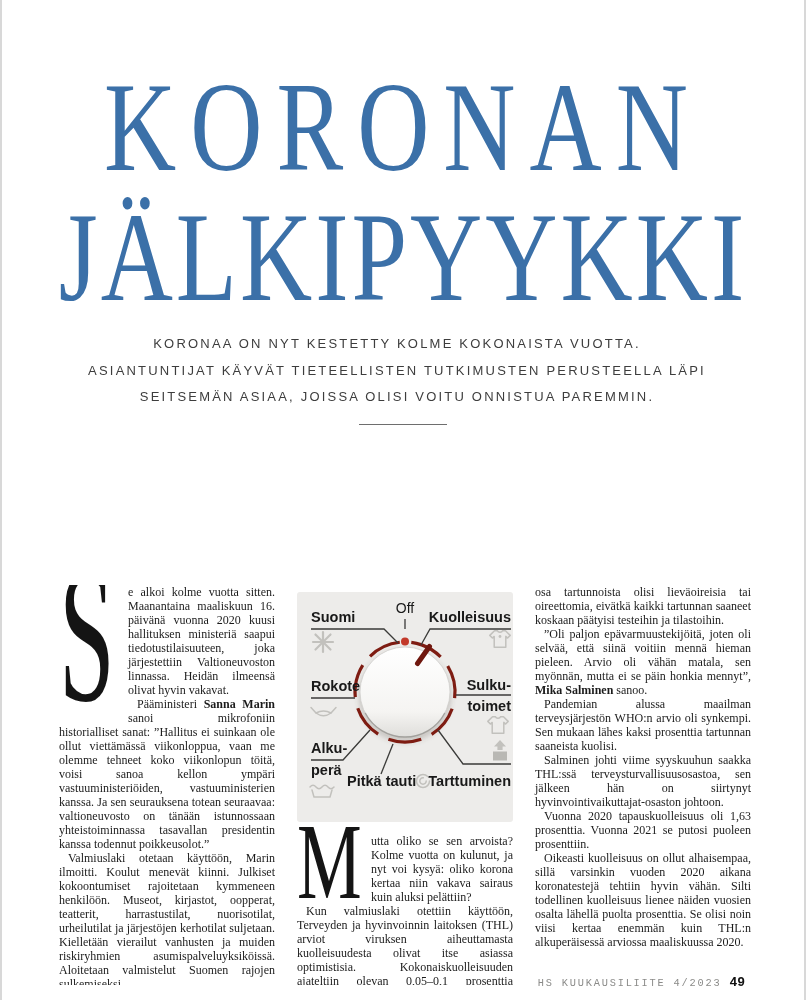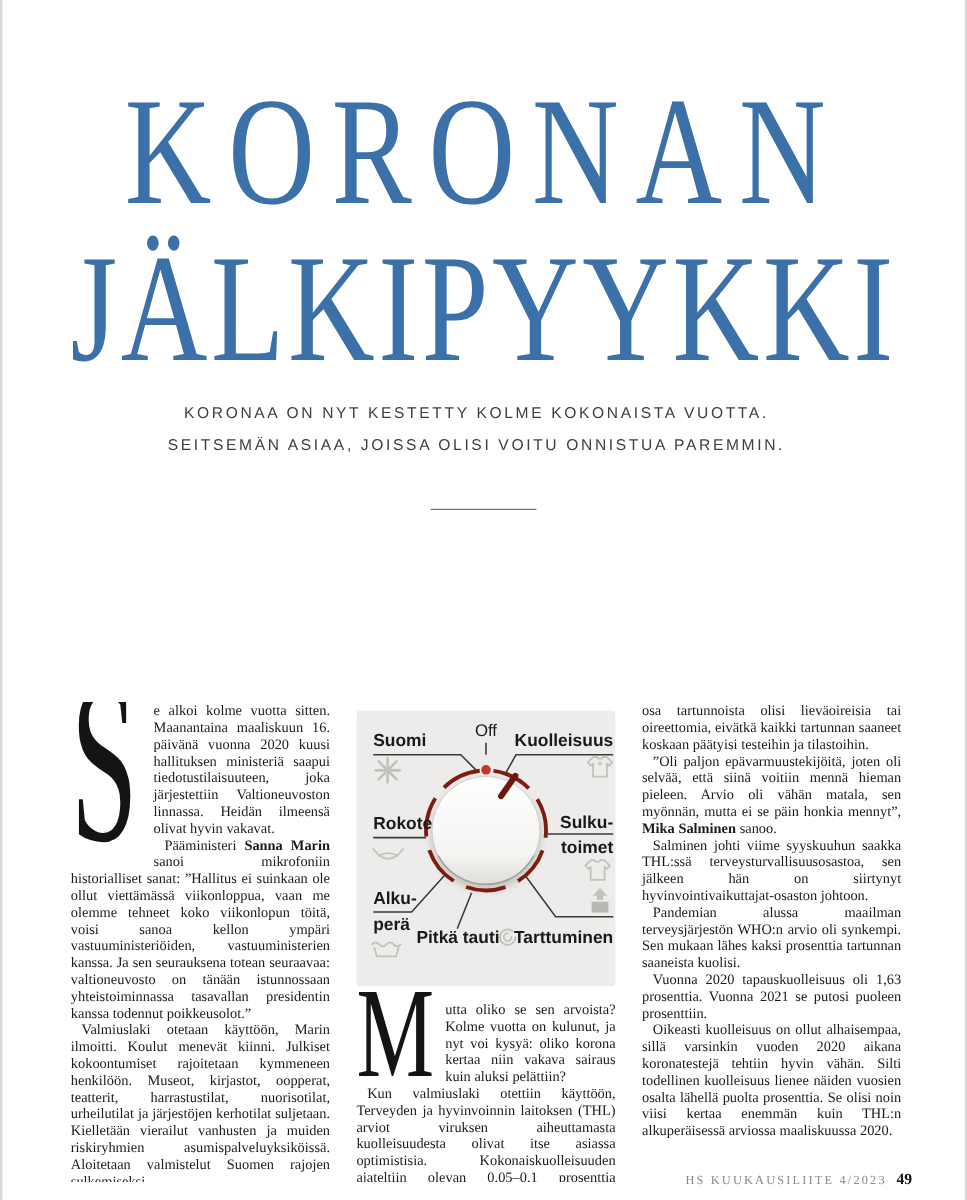--- a/index.html
+++ b/index.html
@@ -40,36 +40,37 @@
 
   
   .dial-fig{margin:7px 0 12px 0;}
   .dial-fig svg{display:block;width:216px;height:230px;}
   .dl{font-family:"Liberation Sans",sans-serif;font-weight:700;font-size:14.5px;fill:#191919;}
   .dl-off{font-weight:400;font-size:14px;}
   .cn{fill:none;stroke:#3a3a38;stroke-width:1.3;}
   .icon-stroke{fill:none;stroke:#c2c1bd;stroke-width:1.5;stroke-linejoin:round;stroke-linecap:round;}
 
   
-  .footer{position:absolute;top:975px;right:44px;font-family:Liberation Serif, serif;
+  .footer{position:absolute;top:975px;right:59px;font-family:Liberation Mono, monospace;
           font-size:10.3px;letter-spacing:1.8px;color:#8b8b89;}
   .footer .pagenum{font-size:13px;font-weight:700;color:#111;letter-spacing:0;margin-left:8px;}
 </style>
 </head>
 <body>
 
 <div class="page">
 
   <header class="title">
     <span class="title-line title-line1">KORONAN</span>
     <span class="title-line title-line2">JÄLKIPYYKKI</span>
   </header>
 
   <div class="intro">
     <div>KORONAA ON NYT KESTETTY KOLME KOKONAISTA VUOTTA.</div>
+    <div>ASIANTUNTIJAT KÄYVÄT TIETEELLISTEN TUTKIMUSTEN PERUSTEELLA LÄPI</div>
     <div>SEITSEMÄN ASIAA, JOISSA OLISI VOITU ONNISTUA PAREMMIN.</div>
   </div>
 
   <div class="rule"></div>
 
 
   <main class="columns">
 
     <section class="col">
       <p>
@@ -181,22 +182,22 @@
           </span><span>utta oliko se sen arvoista? Kolme vuotta on kulunut, ja nyt voi kysyä: oliko korona kertaa niin vakava sairaus kuin aluksi pelättiin?</span>
       </p>
       <p class="indent">Kun valmiuslaki otettiin käyttöön, Terveyden ja hyvinvoinnin laitoksen (THL) arviot viruksen aiheuttamasta kuolleisuudesta olivat itse asiassa optimistisia. Kokonaiskuolleisuuden ajateltiin olevan 0,05–0,1 prosenttia tartunnan saaneista. Arveltiin, että valta-</p>
     </section>
 
     <section class="col">
       <p>osa tartunnoista olisi lieväoireisia tai oireettomia, eivätkä kaikki tartunnan saaneet koskaan päätyisi testeihin ja tilastoihin.</p>
       <p class="indent">
         <span>”Oli paljon epävarmuustekijöitä, joten oli selvää, että siinä voitiin mennä hieman pieleen. Arvio oli vähän matala, sen myönnän, mutta ei se päin honkia mennyt”, </span><b>Mika Salminen</b><span> sanoo.</span>
       </p>
+      <p class="indent">Pandemian alussa maailman terveysjärjestön WHO:n arvio oli synkempi. Sen mukaan lähes kaksi prosenttia tartunnan saaneista kuolisi.</p>
       <p class="indent">Salminen johti viime syyskuuhun saakka THL:ssä terveysturvallisuusosastoa, sen jälkeen hän on siirtynyt hyvinvointivaikuttajat-osaston johtoon.</p>
-      <p class="indent">Pandemian alussa maailman terveysjärjestön WHO:n arvio oli synkempi. Sen mukaan lähes kaksi prosenttia tartunnan saaneista kuolisi.</p>
       <p class="indent">Vuonna 2020 tapauskuolleisuus oli 1,63 prosenttia. Vuonna 2021 se putosi puoleen prosenttiin.</p>
       <p class="indent">Oikeasti kuolleisuus on ollut alhaisempaa, sillä varsinkin vuoden 2020 aikana koronatestejä tehtiin hyvin vähän. Silti todellinen kuolleisuus lienee näiden vuosien osalta lähellä puolta prosenttia. Se olisi noin viisi kertaa enemmän kuin THL:n alkuperäisessä arviossa maaliskuussa 2020.</p>
     </section>
   </main>
 
   <div class="footer">
     <span>HS KUUKAUSILIITE 4/2023</span><span class="pagenum">49</span>
   </div>
 
 </div>

